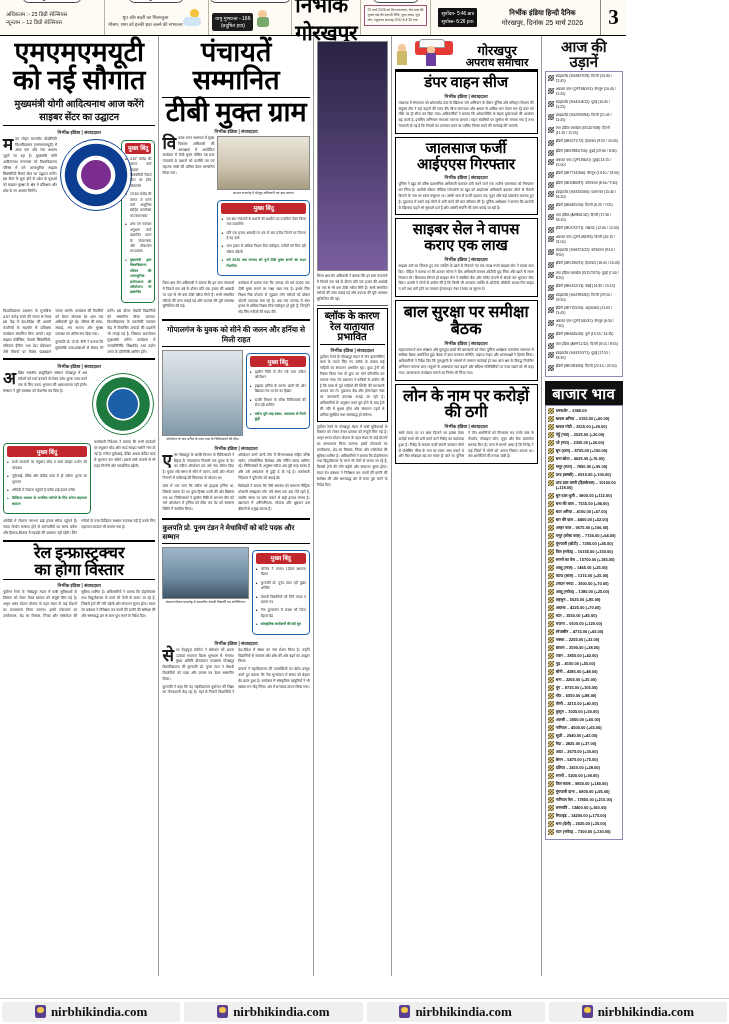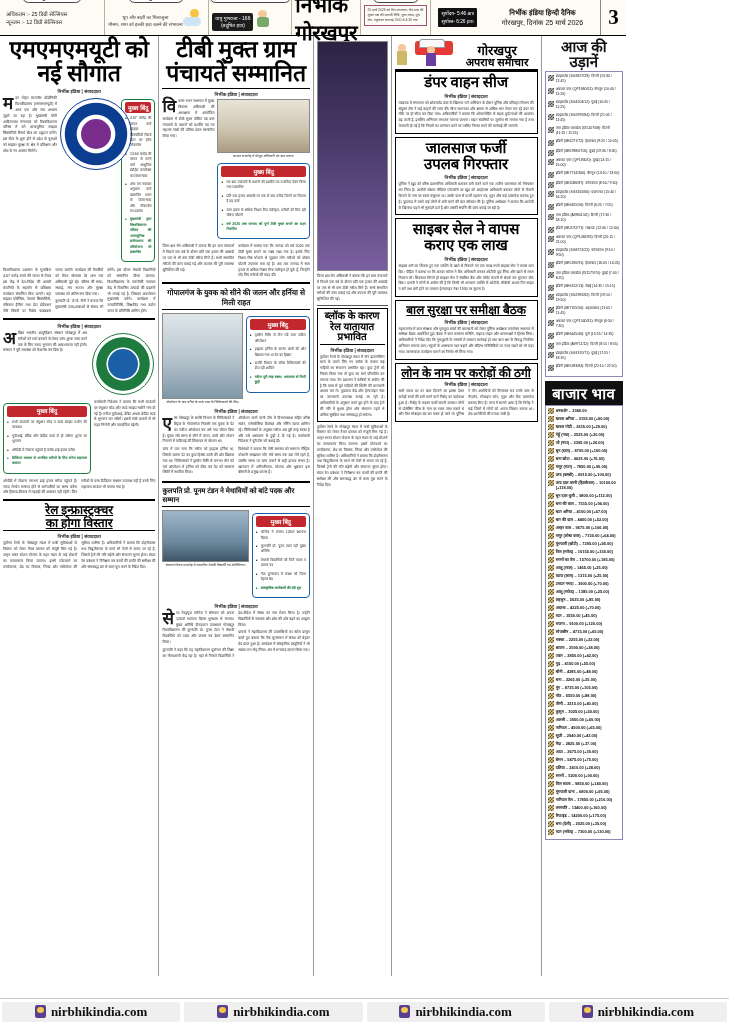--- a/index.html
+++ b/index.html
@@ -56,24 +56,24 @@
   .col-b { width: 180px; border-right: 1px solid #999; }
   .col-c { width: 90px;  border-right: 1px solid #999; }
   .col-d { width: 175px; border-right: 1px solid #999; }
   .col-e { width: 98px; }
 
   
   .hl-main {
     font-family:"Liberation Serif", serif;
     font-weight:900; text-align:center; color:#000; line-height:1.05;
   }
-  .hl-xl { font-size: 23px; }
+  .hl-xl { font-size: 27px; }
   .hl-lg { font-size: 19px; }
   .hl-md { font-size: 15px; }
-  .hl-sm { font-size: 12px; text-decoration: underline; }
+  .hl-sm { font-size: 16px; }
   .hl-xs { font-size: 10px; }
   .subhead {
     font-size: 9.6px; text-align:center; color:#111; font-weight:600;
     border-bottom: 1.5px solid #000; padding-bottom:2px; margin: 2px 0 3px;
     font-family:"Liberation Serif", serif;
   }
   .byline { font-size:4.6px; text-align:center; color:#333; font-weight:bold; margin:2px 0;}
   .rule-thick { border-top: 2px solid #000; margin: 3px 0; }
   .rule-thin { border-top: 1px solid #555; margin: 2px 0; }
 
@@ -234,20 +234,21 @@
       <span>3</span>
     </div>
   </div>
 
   <div class="body-grid">
 
     <div class="col col-a">
 
       <div>
         <div class="hl-main hl-xl">एमएमएमयूटी को नई सौगात</div>
+        <div class="subhead">मुख्यमंत्री योगी आदित्यनाथ आज करेंगे साइबर सेंटर का उद्घाटन</div>
         <div class="byline">निर्भीक इंडिया | संवाददाता</div>
 
         <div style="display:flex; gap:3px;">
           <div style="width:54px">
             <div class="txt dropcap">मदन मोहन मालवीय प्रौद्योगिकी विश्वविद्यालय (एमएमएमयूटी) में आज एक और नया अध्याय जुड़ने जा रहा है। मुख्यमंत्री योगी आदित्यनाथ मंगलवार को विश्वविद्यालय परिसर में बने अत्याधुनिक साइबर सिक्योरिटी रिसर्च सेंटर का उद्घाटन करेंगे। इस सेंटर के शुरू होने से प्रदेश के युवाओं को साइबर सुरक्षा के क्षेत्र में प्रशिक्षण और शोध के नए अवसर मिलेंगे।</div>
           </div>
           <div style="width:58px">
             <div class="logo-circle"></div>
           </div>
           <div style="flex:1">
@@ -313,22 +314,22 @@
         <div class="byline">निर्भीक इंडिया | संवाददाता</div>
         <div class="txt c2">
           <p>पूर्वोत्तर रेलवे के गोरखपुर मंडल में यात्री सुविधाओं के विस्तार को लेकर तैयार प्रस्ताव को मंजूरी मिल गई है। अमृत भारत स्टेशन योजना के तहत मंडल के कई स्टेशनों का कायाकल्प किया जाएगा। इसमें प्लेटफार्म का उच्चीकरण, शेड का विस्तार, लिफ्ट और एस्केलेटर की सुविधा शामिल है। अधिकारियों ने बताया कि दोहरीकरण तथा विद्युतीकरण के कार्य भी तेजी से कराए जा रहे हैं, जिससे ट्रेनों की गति बढ़ेगी और संचालन सुगम होगा। मंडल रेल प्रबंधक ने निरीक्षण कर कार्यों की प्रगति की समीक्षा की और समयबद्ध ढंग से काम पूरा करने के निर्देश दिए।</p>
         </div>
       </div>
     </div>
 
     <div class="col col-b">
 
       <div>
+        <div class="hl-main hl-xl" style="border-bottom:1.5px solid #000;padding-bottom:2px">पंचायतें सम्मानित</div>
         <div class="hl-main hl-xl">टीबी मुक्त ग्राम</div>
-        <div class="hl-main hl-xl" style="border-bottom:1.5px solid #000;padding-bottom:2px">पंचायतें सम्मानित</div>
         <div class="byline">निर्भीक इंडिया | संवाददाता</div>
 
         <div style="display:flex;gap:3px">
           <div style="width:52px">
             <div class="txt dropcap">विकास भवन सभागार में मुख्य विकास अधिकारी की अध्यक्षता में आयोजित कार्यक्रम में टीबी मुक्त घोषित 56 ग्राम पंचायतों के प्रधानों को प्रशस्ति पत्र एवं महात्मा गांधी की प्रतिमा देकर सम्मानित किया गया।</div>
           </div>
           <div style="flex:1">
             <div class="imgph room" style="height:54px"></div>
             <div class="ph-caption">सम्मान समारोह में मौजूद अधिकारी एवं ग्राम प्रधान।</div>
             <div class="keybox blue">
@@ -451,21 +452,21 @@
       </div>
 
       <div class="boxstory">
         <div class="hl-main hl-md">डंपर वाहन सीज</div>
         <div class="byline">निर्भीक इंडिया | संवाददाता</div>
         <div class="txt">लखनऊ में मंगलवार को ओवरलोड डंपर के खिलाफ चले अभियान के दौरान पुलिस और परिवहन विभाग की संयुक्त टीम ने कई वाहनों की जांच की। बिना कागजात और क्षमता से अधिक भार लेकर चल रहे डंपर को मौके पर ही सीज कर दिया गया। अधिकारियों ने बताया कि ओवरलोडिंग से सड़क दुर्घटनाओं की आशंका बढ़ जाती है, इसलिए अभियान लगातार चलाया जाएगा। वाहन स्वामियों पर जुर्माना भी लगाया गया है तथा चेतावनी दी गई है कि नियमों का उल्लंघन करने पर परमिट निरस्त करने की कार्रवाई की जाएगी।</div>
       </div>
 
       <div class="boxstory">
         <div class="hl-main hl-md">जालसाज फर्जी</div>
-        <div class="hl-main hl-md">उपलब गिरफ्तार</div>
+        <div class="hl-main hl-md">आईएएस गिरफ्तार</div>
         <div class="byline">निर्भीक इंडिया | संवाददाता</div>
         <div class="txt">पुलिस ने खुद को वरिष्ठ प्रशासनिक अधिकारी बताकर ठगी करने वाले एक शातिर जालसाज को गिरफ्तार कर लिया है। आरोपी सोशल मीडिया प्लेटफॉर्म पर खुद को आईएएस अधिकारी बताकर लोगों से नौकरी दिलाने के नाम पर रकम वसूलता था। उसके पास से फर्जी पहचान पत्र, मुहर और कई दस्तावेज बरामद हुए हैं। पूछताछ में उसने कई लोगों से ठगी करने की बात स्वीकार की है। पुलिस अधीक्षक ने बताया कि आरोपी के खिलाफ पहले भी मुकदमे दर्ज हैं और उसकी संपत्ति की जांच कराई जा रही है।</div>
       </div>
 
       <div class="boxstory">
         <div class="hl-main hl-md">साइबर सेल ने वापस</div>
         <div class="hl-main hl-md">कराए एक लाख</div>
         <div class="byline">निर्भीक इंडिया | संवाददाता</div>
         <div class="txt">साइबर ठगी का शिकार हुए एक व्यक्ति के खाते से निकाले गए एक लाख रुपये साइबर सेल ने वापस करा दिए। पीड़ित ने बताया था कि अज्ञात कॉलर ने बैंक अधिकारी बनकर ओटीपी पूछ लिया और खाते से रकम निकाल ली। शिकायत मिलते ही साइबर सेल ने संबंधित बैंक और वॉलेट कंपनी से संपर्क कर भुगतान रोक दिया। प्रभारी ने लोगों से अपील की है कि किसी भी अनजान व्यक्ति से ओटीपी, सीवीवी अथवा पिन साझा न करें तथा ठगी होने पर तत्काल हेल्पलाइन नंबर 1930 पर सूचना दें।</div>
       </div>

